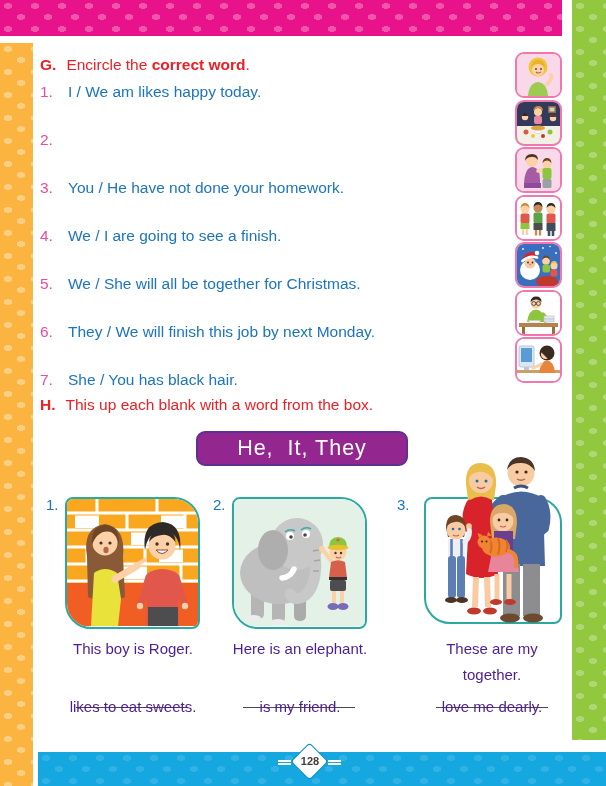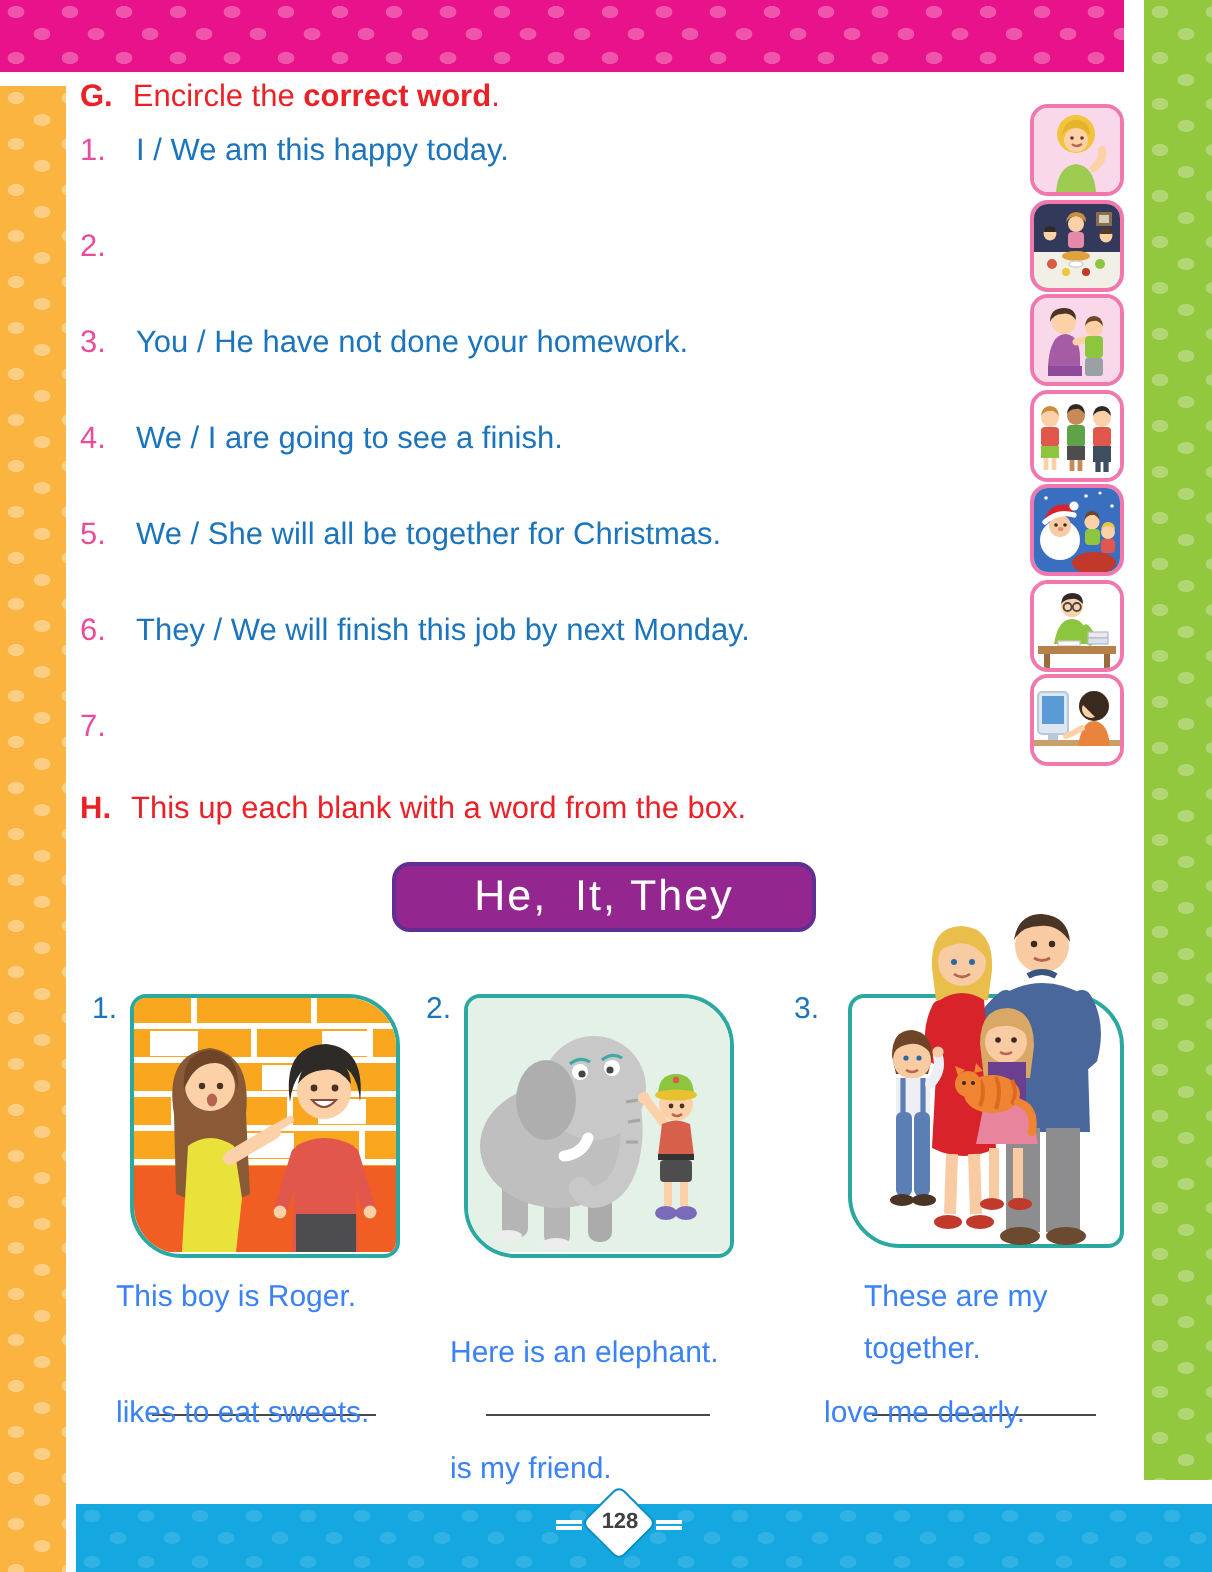--- a/index.html
+++ b/index.html
@@ -29,21 +29,21 @@
   .diamond{position:absolute;left:7px;top:3px;width:25px;height:25px;background:#ffffff;
     transform:rotate(45deg);border-radius:3px;box-shadow:0 0 0 1px #0e8fc4;}
   .diamond-num{position:absolute;left:0;top:9px;width:40px;text-align:center;
     font-size:11px;font-weight:bold;color:#414042;}
   .dash{position:absolute;top:14px;width:13px;height:1.5px;background:#ffffff;}
   .dash.d2{top:17px;}
   .dash.left{left:-12px;}
   .dash.right{left:38px;}
   
   .exg{position:absolute;left:40px;top:40px;width:470px;}
-  .exg-head{font-size:15.5px;color:#EC2027;margin:0 0 7px 0;}
+  .exg-head{font-size:15.5px;color:#EC2027;margin:16px 0 7px 0;}
   .exg-head .lead{font-weight:bold;margin-right:10px;}
   .exg-head .b{font-weight:bold;}
   .g-row{display:flex;line-height:21px;margin-bottom:27px;font-size:15.5px;}
   .g-num{width:28px;color:#EA4B9A;flex:none;}
   .g-text{color:#1C75BC;}
   
   .side-pics{position:absolute;left:515px;top:52px;width:50px;}
   .side-frame{width:43px;height:42px;border:2.5px solid #F277AE;border-radius:9px;
     overflow:hidden;margin-bottom:1.5px;background:#fff;}
   .side-frame svg{display:block;}
@@ -58,25 +58,25 @@
   .h-num.n1{left:46px;}
   .h-num.n2{left:213px;}
   .h-num.n3{left:397px;}
   .h-frame{position:absolute;top:497px;width:131px;height:128px;border:2.5px solid #2BA9A0;
     border-radius:8px 26px 8px 26px;overflow:hidden;background:#fff;}
   .h-frame.f1{left:65px;}
   .h-frame.f2{left:232px;}
   .h-frame.f3{left:424px;width:134px;height:123px;overflow:visible;background:transparent;}
   .fam-svg{position:absolute;left:-2px;top:-45px;}
   
-  .cap{position:absolute;font-size:15px;color:#3b82f6;line-height:26px;}
+  .cap{position:absolute;font-size:15px;color:#4c1d95;text-align:center;line-height:26px;}
   .cap.top{top:636px;}
   .cap.bot{top:694px;}
   .cap.c1{left:58px;width:150px;}
-  .cap.c2{left:225px;width:150px;margin-top:28px;}
+  .cap.c2{left:225px;width:150px;}
   .cap.c3{left:412px;width:160px;}
   .cap.top.c3{left:432px;width:120px;}
   .blank{position:absolute;top:697px;height:10px;border-bottom:1.5px solid #4a4a4c;}
   .blank.b1{left:76px;width:112px;}
   .blank.b2{left:243px;width:112px;}
   .blank.b3{left:436px;width:112px;}
 </style>
 </head>
 <body>
 
@@ -94,21 +94,21 @@
     <div class="dash d2 right"></div>
     <div class="diamond"></div>
     <div class="diamond-num">128</div>
   </div>
 
   <div class="exg">
     <p class="exg-head"><span class="lead">G.</span><span>Encircle the </span><span class="b">correct word</span><span>.</span></p>
 
     <div class="g-row">
       <span class="g-num">1.</span>
-      <span class="g-text">I / We am this happy today.</span>
+      <span class="g-text">I / We am likes happy today.</span>
     </div>
     <div class="g-row">
       <span class="g-num">2.</span>
     </div>
     <div class="g-row">
       <span class="g-num">3.</span>
       <span class="g-text">You / He have not done your homework.</span>
     </div>
     <div class="g-row">
       <span class="g-num">4.</span>
@@ -117,20 +117,21 @@
     <div class="g-row">
       <span class="g-num">5.</span>
       <span class="g-text">We / She will all be together for Christmas.</span>
     </div>
     <div class="g-row">
       <span class="g-num">6.</span>
       <span class="g-text">They / We will finish this job by next Monday.</span>
     </div>
     <div class="g-row">
       <span class="g-num">7.</span>
+      <span class="g-text">She / You has black hair.</span>
     </div>
   </div>
 
   <div class="side-pics">
 
     <div class="side-frame">
       <svg width="43" height="42" viewBox="0 0 43 42">
         <rect width="43" height="42" fill="#F8D8E9"></rect>
         <path d="M11,42 Q12,29 21,28 Q30,29 31,42 Z" fill="#9CCB50"></path>
         <path d="M30,30 Q35,26 34,21" stroke="#FDD1A7" stroke-width="4" fill="none" stroke-linecap="round"></path>

